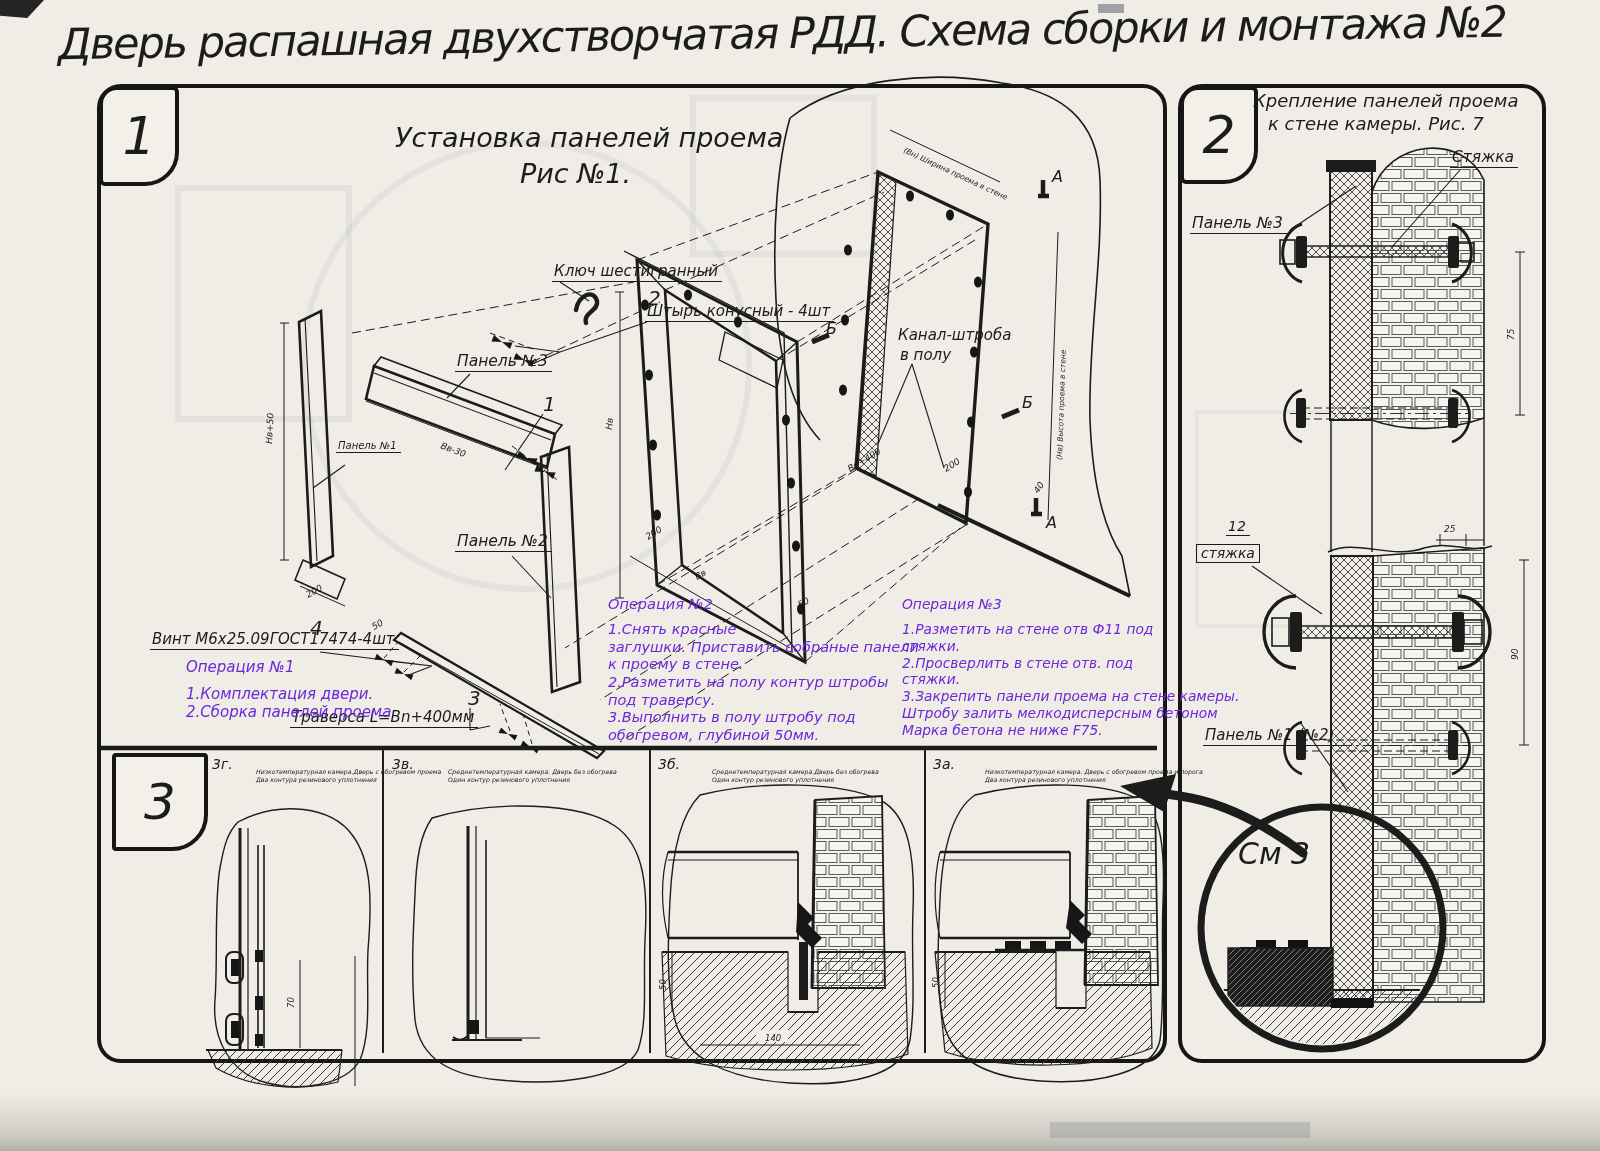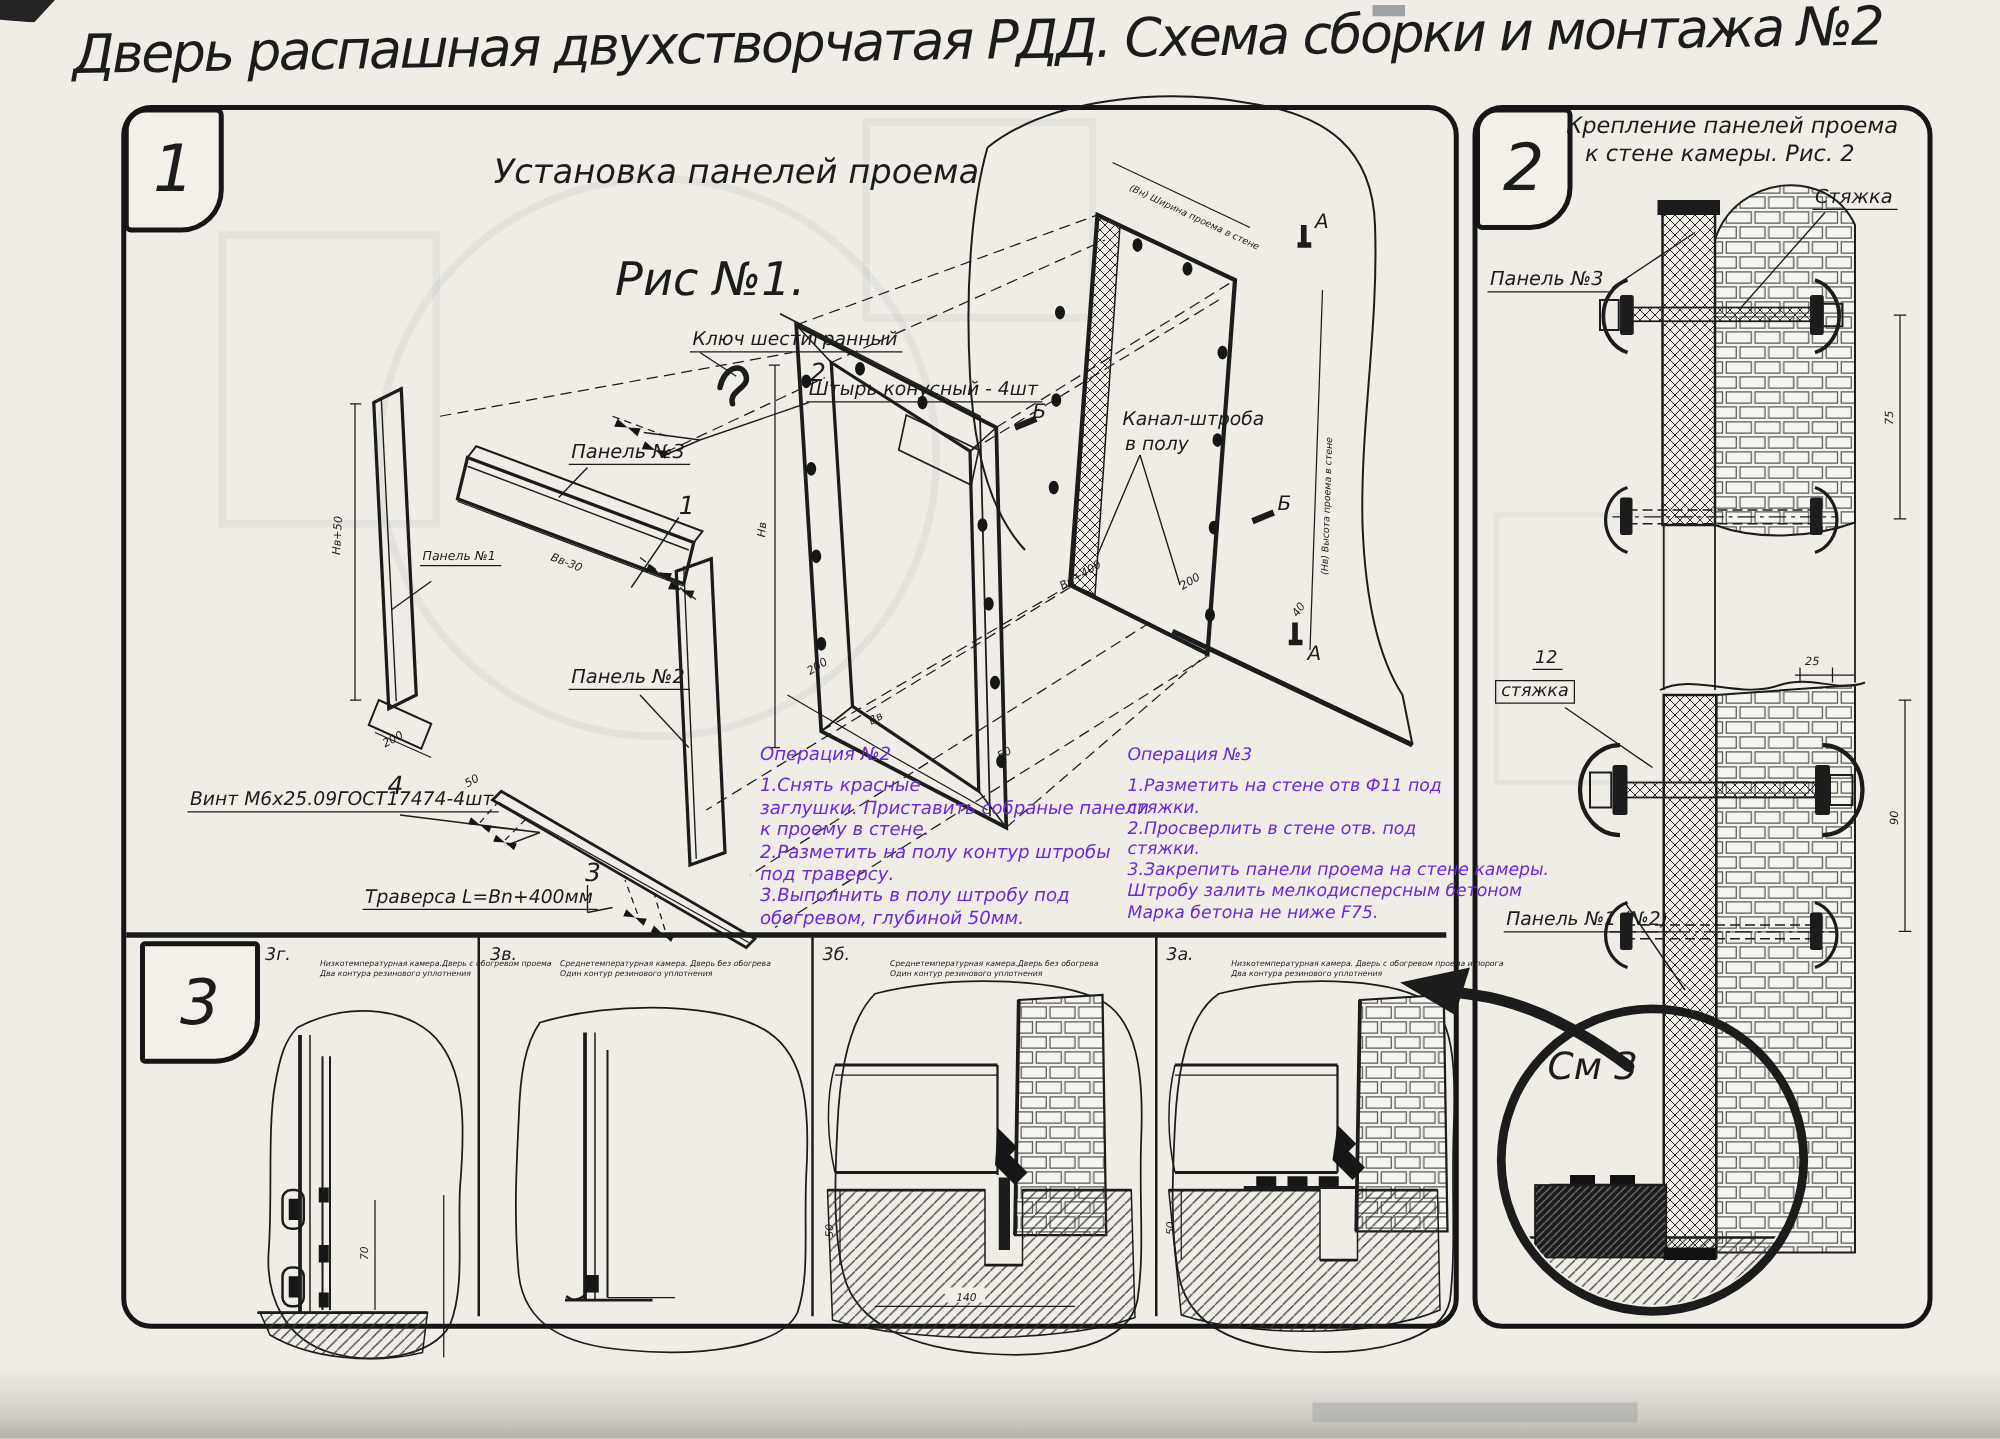--- a/index.html
+++ b/index.html
@@ -40,39 +40,44 @@
   <div class="lbl" style="left:58px;top:8px;font-size:43px;letter-spacing:-2px;transform:rotate(-0.9deg);font-weight:500;">Дверь распашная двухстворчатая РДД.  Схема сборки и монтажа №2</div>
 
   <div class="panel" style="left:97px;top:84px;width:1062px;height:971px;"></div>
   <div class="panel" style="left:1178px;top:84px;width:360px;height:971px;"></div>
 
   <div class="badge" style="left:99px;top:86px;width:72px;height:92px;border-radius:18px 6px 34px 6px;font-size:52px;">1</div>
   <div class="badge" style="left:1180px;top:86px;width:70px;height:90px;border-radius:18px 6px 34px 6px;font-size:52px;">2</div>
   <div class="badge" style="left:112px;top:753px;width:88px;height:90px;border-radius:4px 4px 36px 4px;font-size:50px;">3</div>
 
   <div class="lbl" style="left:395px;top:122px;font-size:27px;">Установка панелей проема</div>
-  <div class="lbl" style="left:492px;top:158px;font-size:37px;margin-top:44px;">Рис №1.</div>
+  <div class="lbl" style="left:520px;top:158px;font-size:27px;">Рис №1.</div>
 
   <div class="lbl" style="left:1253px;top:90px;font-size:18px;">Крепление панелей проема</div>
-  <div class="lbl" style="left:1268px;top:113px;font-size:18px;">к стене камеры. Рис. 2</div>
+  <div class="lbl" style="left:1268px;top:113px;font-size:18px;">к стене камеры. Рис. 7</div>
 
   <div class="lbl und" style="left:552px;top:262px;font-size:15px;">Ключ шестигранный</div>
   <div class="lbl" style="left:648px;top:286px;font-size:20px;">2</div>
   <div class="lbl und" style="left:645px;top:302px;font-size:15px;">Штырь конусный - 4шт</div>
   <div class="lbl und" style="left:455px;top:352px;font-size:15.5px;">Панель №3</div>
   <div class="lbl" style="left:543px;top:392px;font-size:20px;">1</div>
   <div class="lbl und" style="left:336px;top:440px;font-size:10px;">Панель №1</div>
   <div class="lbl und" style="left:455px;top:532px;font-size:15.5px;">Панель №2</div>
   <div class="lbl" style="left:310px;top:616px;font-size:20px;">4</div>
   <div class="lbl und" style="left:126px;top:630px;font-size:15px;margin-left:24px;">Винт М6х25.09ГОСТ17474-4шт</div>
   <div class="lbl" style="left:468px;top:686px;font-size:20px;">3</div>
   <div class="lbl und" style="left:290px;top:708px;font-size:15px;">Траверса  L=Bn+400мм</div>
   <div class="lbl" style="left:898px;top:326px;font-size:15px;">Канал-штроба</div>
   <div class="lbl" style="left:900px;top:346px;font-size:15px;">в полу</div>
 
+  <div class="ops" style="left:186px;top:658px;font-size:15px;">
+    <div class="t">Операция №1</div>
+    <div class="l">1.Комплектация двери.</div>
+    <div class="l">2.Сборка панелей проема</div>
+  </div>
   <div class="ops" style="left:608px;top:596px;font-size:14.5px;">
     <div class="t">Операция №2</div>
     <div class="l">1.Снять красные</div>
     <div class="l">заглушки. Приставить собраные панели</div>
     <div class="l">к проему в стене.</div>
     <div class="l">2.Разметить на полу контур штробы</div>
     <div class="l">под траверсу.</div>
     <div class="l">3.Выполнить в полу штробу под</div>
     <div class="l">обогревом, глубиной 50мм.</div>
   </div>

